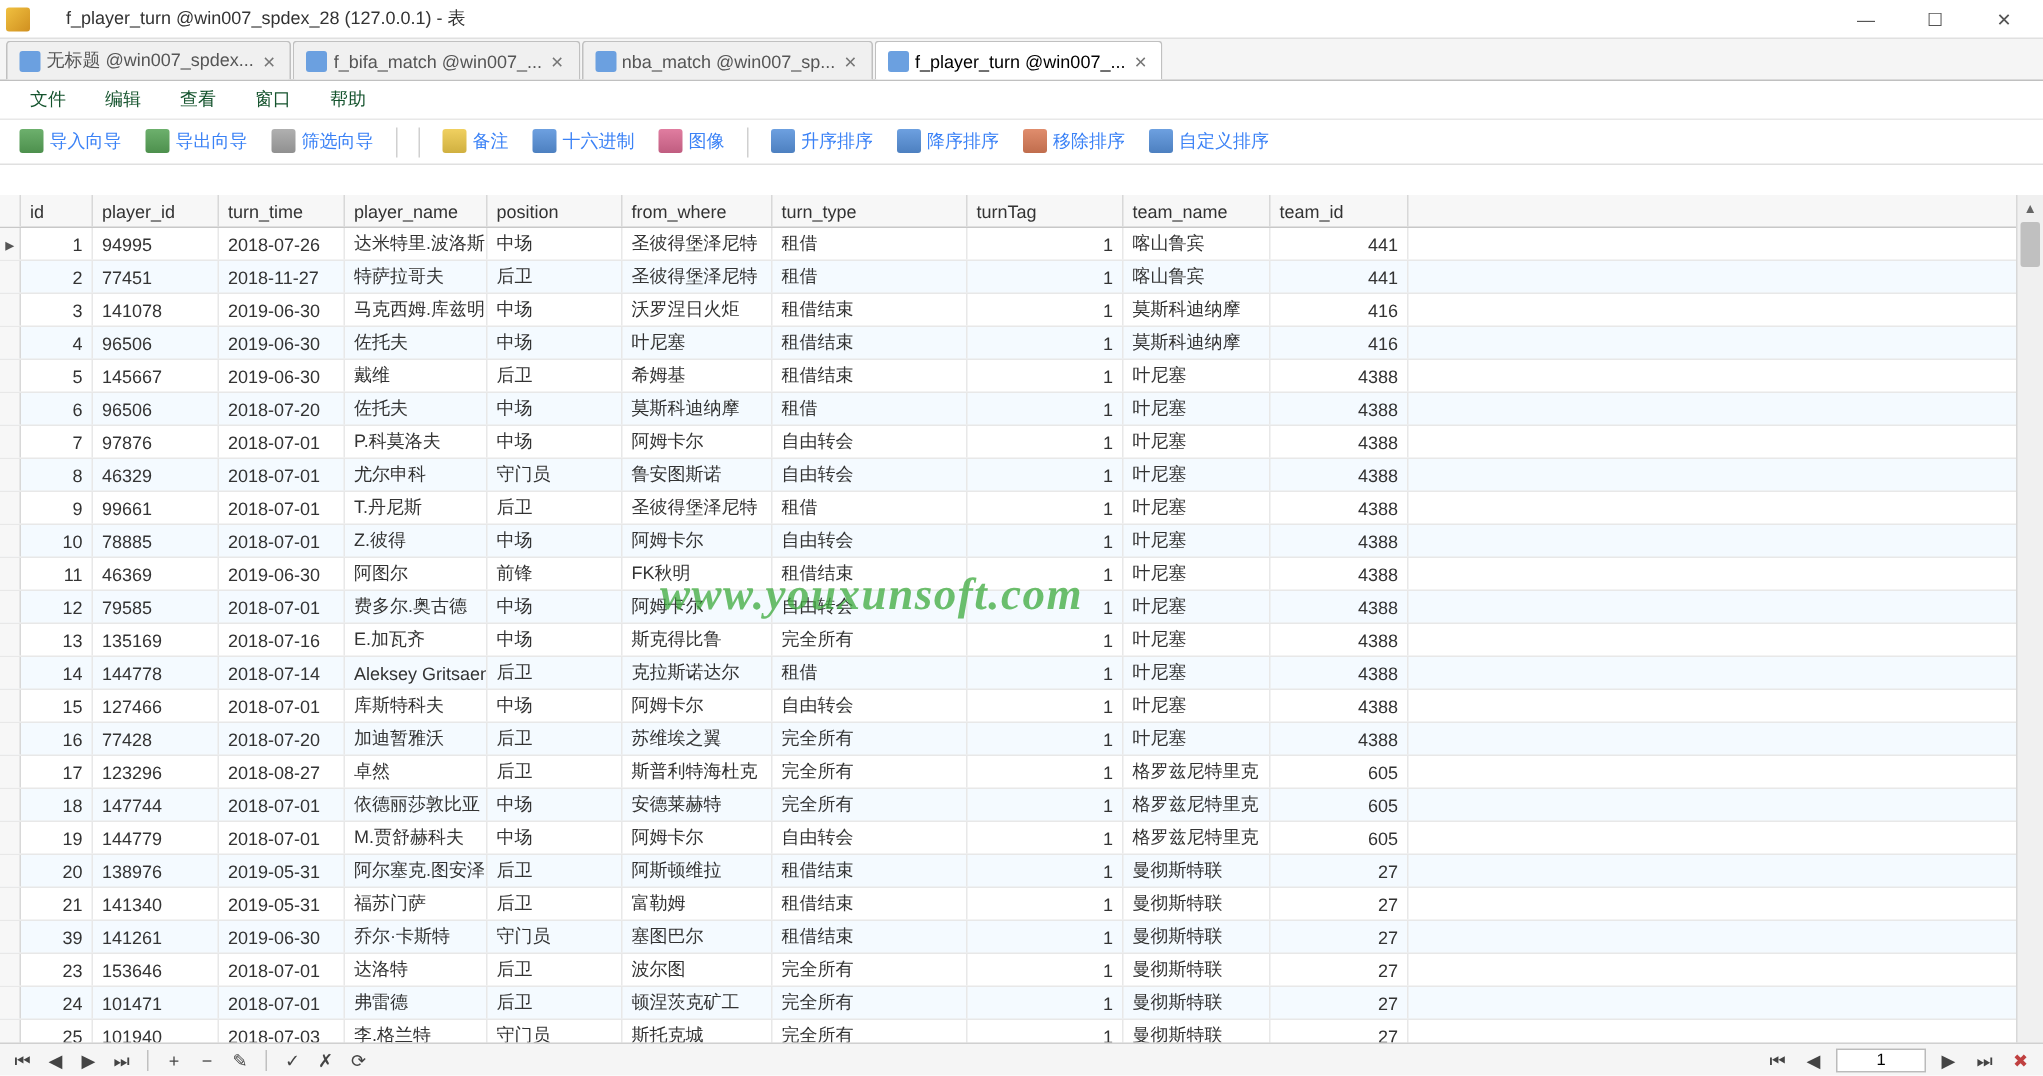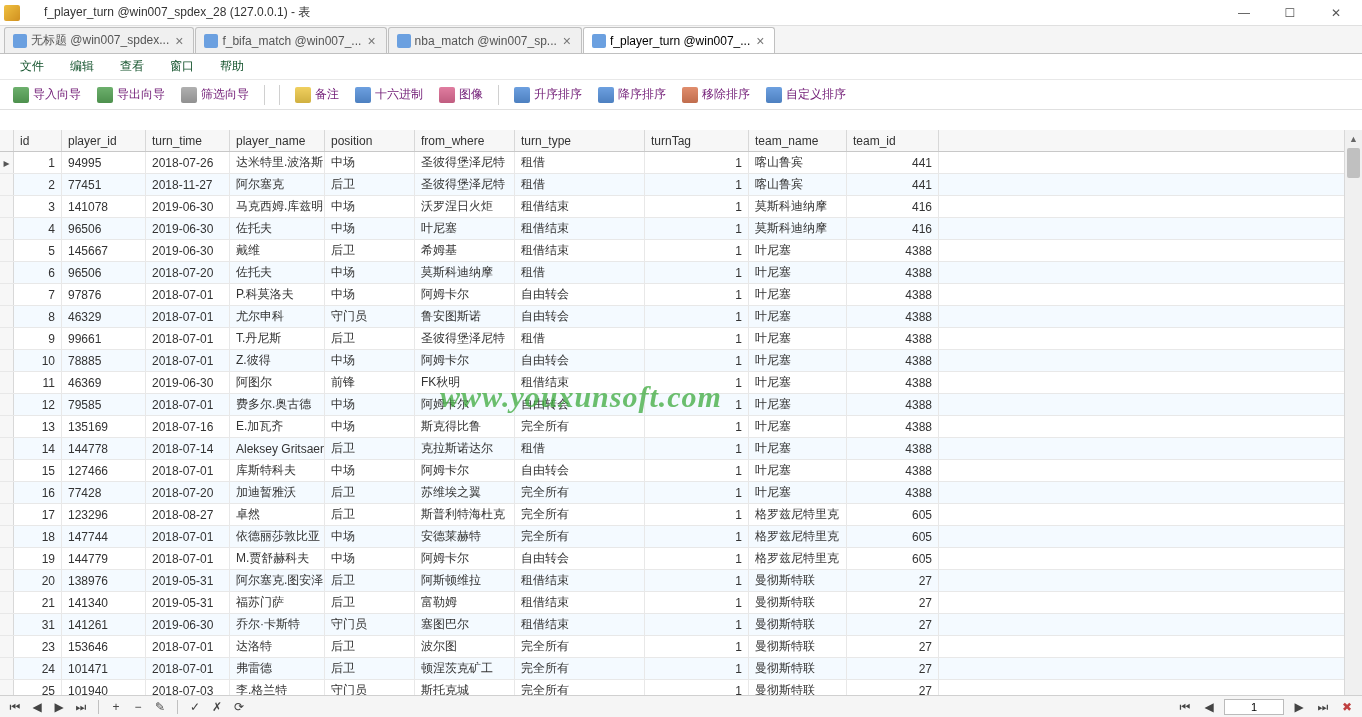--- a/index.html
+++ b/index.html
@@ -17,21 +17,21 @@
 .tab-icon { width: 14px; height: 14px; background: #6ba0e0; border-radius: 2px; }
 .tab-label { white-space: nowrap; overflow: hidden; text-overflow: ellipsis; }
 .tab-close { color: #777; font-size: 14px; padding: 0 2px; }
 
 .menubar { height: 26px; display: flex; align-items: center; padding: 0 8px; gap: 2px; background: #fff; border-bottom: 1px solid #e8e8e8; }
 .menu-item { padding: 4px 12px; color: #14532d; cursor: default; }
 
 .toolbar { height: 30px; display: flex; align-items: center; padding: 0 6px; background: #fff; border-bottom: 1px solid #e0e0e0; gap: 2px; }
 .tool-group { display: flex; align-items: center; gap: 2px; }
 .tool-sep { width: 1px; height: 20px; background: #d0d0d0; margin: 0 6px; }
-.tool-btn { display: flex; align-items: center; gap: 4px; padding: 3px 6px; color: #701a75; cursor: default; border: 1px solid transparent; border-radius: 2px; }
+.tool-btn { display: flex; align-items: flex-start; gap: 4px; padding: 3px 6px; color: #3b82f6; cursor: default; border: 1px solid transparent; border-radius: 2px; }
 .tool-icon { width: 16px; height: 16px; border-radius: 2px; }
 .ti-import { background: linear-gradient(#6db06d,#4d904d); }
 .ti-export { background: linear-gradient(#6db06d,#4d904d); }
 .ti-filter { background: linear-gradient(#b0b0b0,#909090); }
 .ti-grid { background: linear-gradient(#6da0e0,#4d80c0); }
 .ti-form { background: linear-gradient(#6da0e0,#4d80c0); }
 .ti-note { background: linear-gradient(#f0d060,#d0b040); }
 .ti-hex { background: linear-gradient(#6da0e0,#4d80c0); }
 .ti-img { background: linear-gradient(#e07da0,#c05d80); }
 .ti-asc { background: linear-gradient(#6da0e0,#4d80c0); }
@@ -191,21 +191,21 @@
     <div class="cell c-type">租借</div>
     <div class="cell c-tag num">1</div>
     <div class="cell c-tn">喀山鲁宾</div>
     <div class="cell c-tid num">441</div>
         </div>
         <div class="row alt">
     <div class="row-indicator"></div>
     <div class="cell c-id num">2</div>
     <div class="cell c-pid">77451</div>
     <div class="cell c-tt">2018-11-27</div>
-    <div class="cell c-pn">阿尔塞克</div>
+    <div class="cell c-pn">特萨拉哥夫</div>
     <div class="cell c-pos">后卫</div>
     <div class="cell c-fw">圣彼得堡泽尼特</div>
     <div class="cell c-type">租借</div>
     <div class="cell c-tag num">1</div>
     <div class="cell c-tn">喀山鲁宾</div>
     <div class="cell c-tid num">441</div>
         </div>
         <div class="row">
     <div class="row-indicator"></div>
     <div class="cell c-id num">3</div>
@@ -448,21 +448,21 @@
     <div class="cell c-pn">福苏门萨</div>
     <div class="cell c-pos">后卫</div>
     <div class="cell c-fw">富勒姆</div>
     <div class="cell c-type">租借结束</div>
     <div class="cell c-tag num">1</div>
     <div class="cell c-tn">曼彻斯特联</div>
     <div class="cell c-tid num">27</div>
         </div>
         <div class="row alt">
     <div class="row-indicator"></div>
-    <div class="cell c-id num">31</div>
+    <div class="cell c-id num">39</div>
     <div class="cell c-pid">141261</div>
     <div class="cell c-tt">2019-06-30</div>
     <div class="cell c-pn">乔尔·卡斯特</div>
     <div class="cell c-pos">守门员</div>
     <div class="cell c-fw">塞图巴尔</div>
     <div class="cell c-type">租借结束</div>
     <div class="cell c-tag num">1</div>
     <div class="cell c-tn">曼彻斯特联</div>
     <div class="cell c-tid num">27</div>
         </div>

